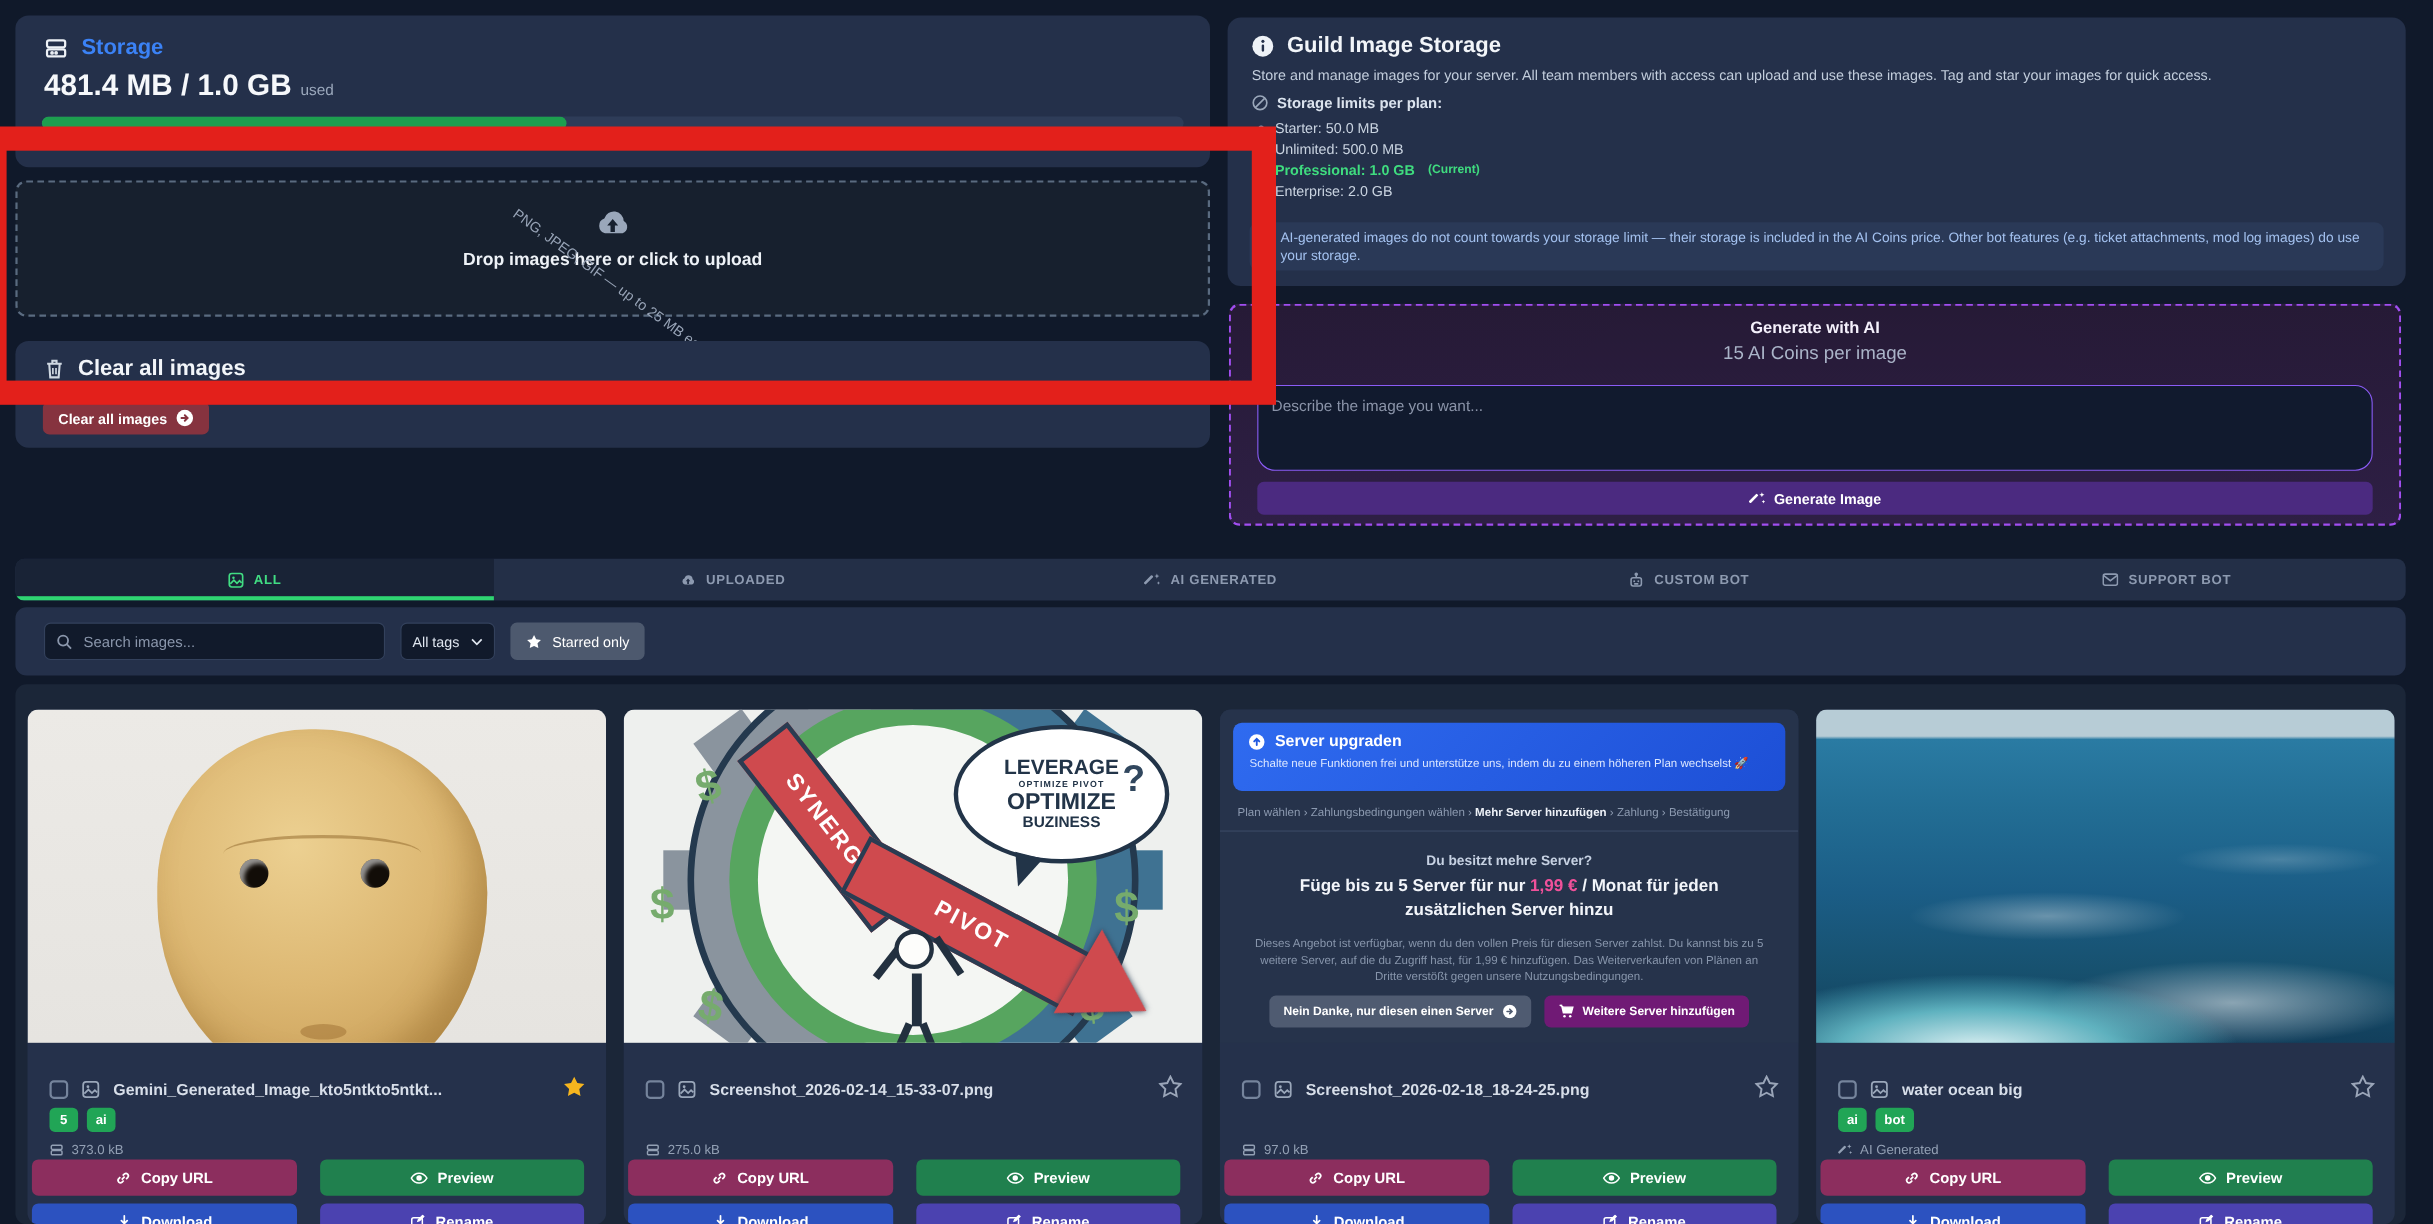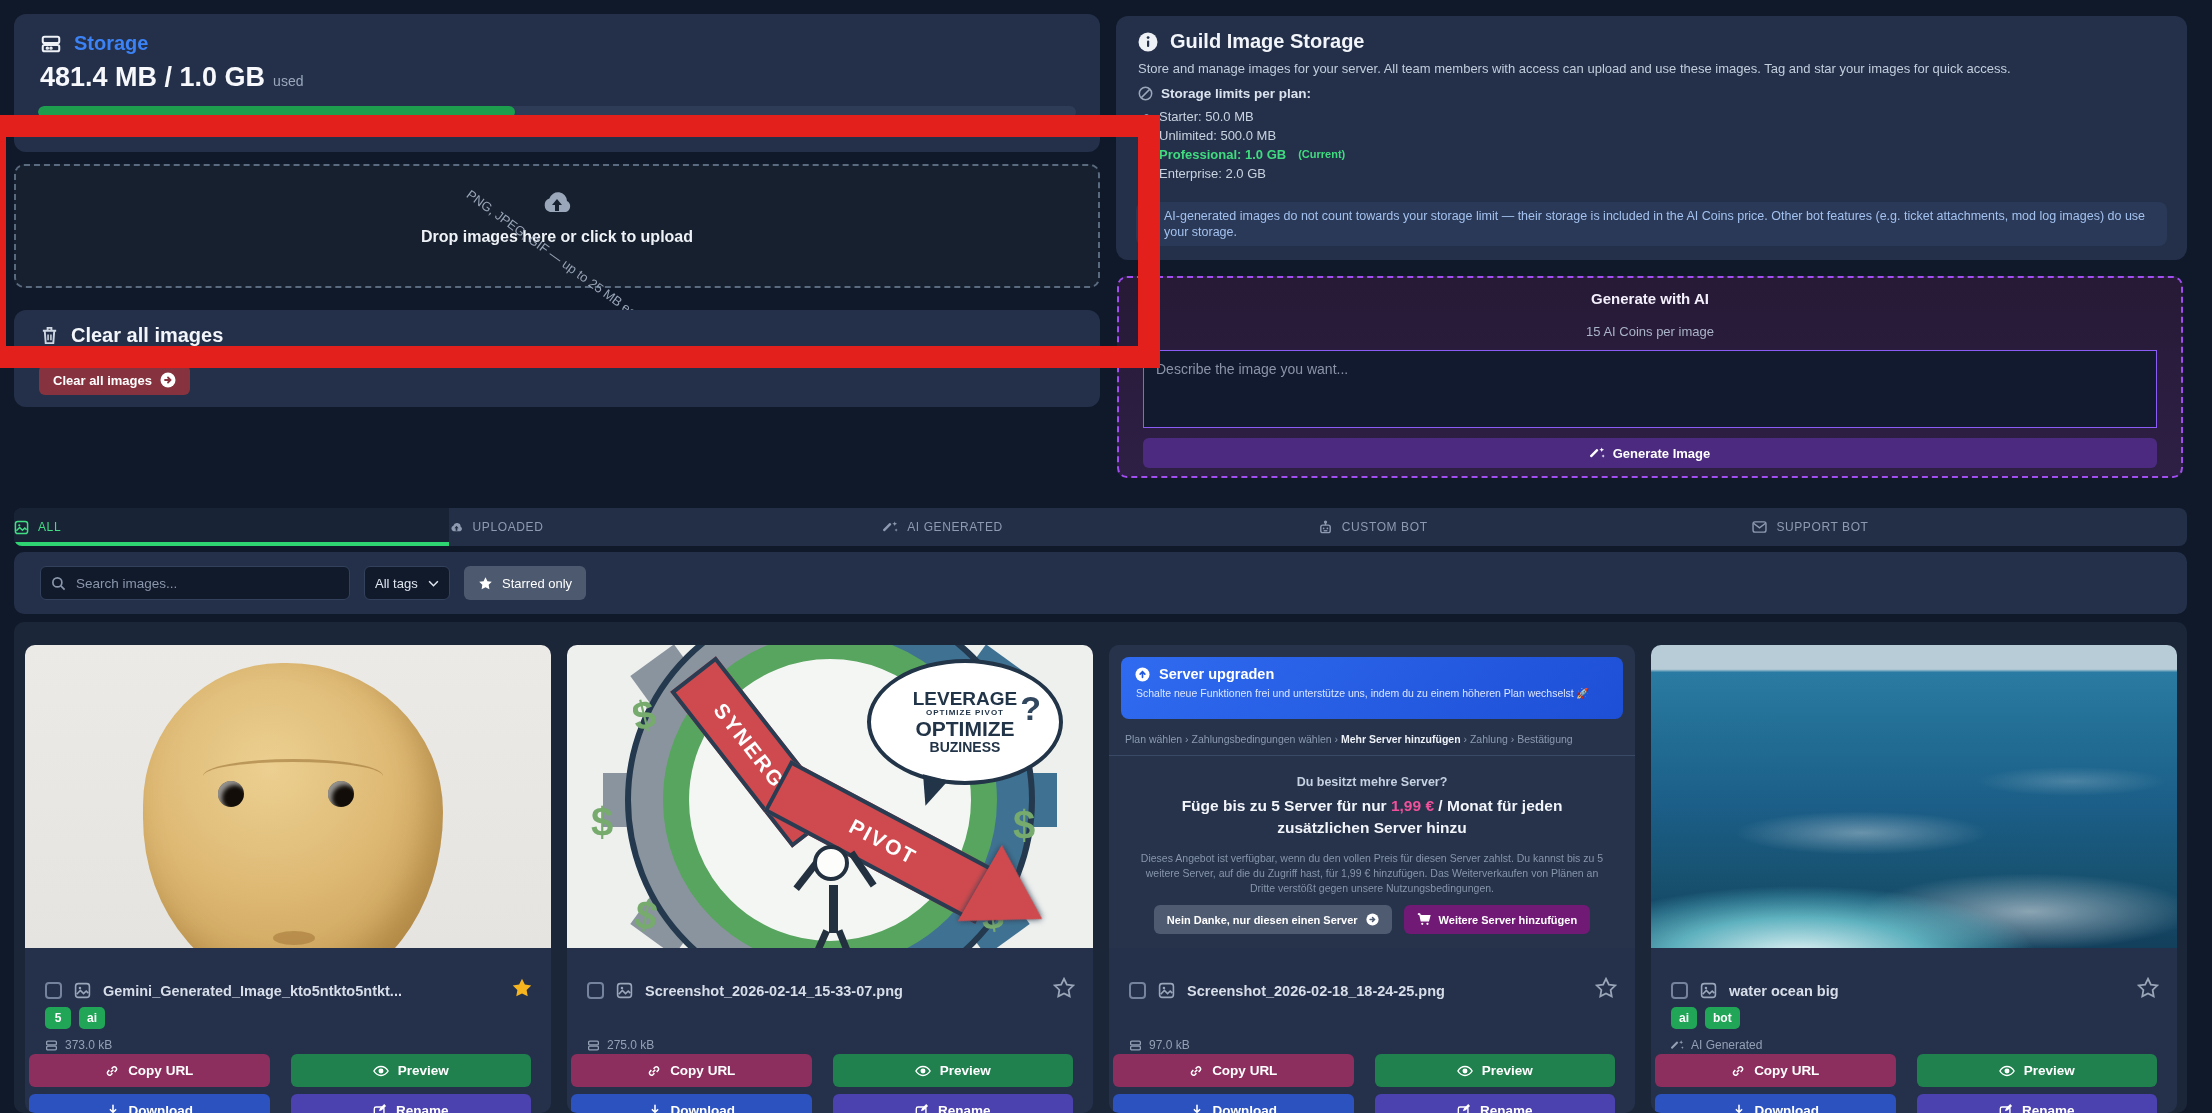--- a/index.html
+++ b/index.html
@@ -46,36 +46,36 @@
   #plan-list li.current .dot{background:#3fdc7f;}
   #plan-badge{font-size:11px;margin-left:2px;}
   #guild-note{position:absolute;left:20px;right:20px;top:186px;background:#2a3957;border-radius:8px;
     padding:6px 14px 6px 28px;font-size:12.5px;color:#a3c1ef;line-height:16px;}
 
   
   #ai-box{position:absolute;left:1117px;top:276px;width:1066px;height:202px;border:2px dashed #a14ef0;
     border-radius:10px;background:linear-gradient(180deg,#261a36,#2e1f45);}
   #ai-box .t{text-align:center;}
   #ai-title{margin-top:12px;font-weight:bold;font-size:15px;color:#f4f0fb;}
-  #ai-cost{margin-top:17px;font-size:13px;color:#aab4c8;}
+  #ai-cost{margin-top:4px;font-size:17px;color:#aab4c8;}
   #ai-coins{margin-top:2px;font-size:12.5px;font-weight:bold;color:#9d6bf3;}
   #ai-prompt{position:absolute;left:24px;right:24px;top:72px;height:78px;background:#111a2e;
-    border:1px solid #8b5cf6;border-radius:0;color:#cfd6e4;font-size:14px;padding:10px 12px;resize:none;
+    border:1px solid #8b5cf6;border-radius:16px;color:#cfd6e4;font-size:14px;padding:10px 12px;resize:none;
     font-family:"Liberation Sans",sans-serif;}
   #ai-prompt::placeholder{color:#8a93a8;}
   #ai-generate{position:absolute;left:24px;right:24px;top:160px;height:30px;background:#4b2a80;border:none;
     border-radius:6px;color:#fff;font-weight:bold;font-size:13px;display:flex;align-items:center;justify-content:center;gap:8px;
     font-family:"Liberation Sans",sans-serif;cursor:pointer;}
 
   
   #annotation-box{position:absolute;left:-16px;top:115px;width:1176px;height:253px;border:22px solid #e3201b;z-index:40;}
 
   
   #tabs{position:absolute;left:14px;top:508px;width:2173px;height:38px;display:flex;background:#232f47;border-radius:8px;overflow:hidden;}
-  .tab{flex:1;display:flex;align-items:center;gap:9px;font-weight:normal;font-size:12px;
+  .tab{flex:1;display:flex;align-items:center;justify-content:center;gap:9px;font-weight:bold;font-size:12px;
     letter-spacing:0.6px;color:#8d9ab0;cursor:pointer;position:relative;}
   .tab.active{background:#192336;color:#41dd83;}
   .tab.active::after{content:"";position:absolute;left:0;right:0;bottom:0;height:4px;background:#2fd472;}
 
   
   #filter-bar{left:14px;top:552px;width:2173px;height:62px;border-radius:10px;}
   #search-wrap{position:absolute;left:26px;top:14px;width:310px;height:34px;background:#111a2b;border:1px solid #33415c;
     border-radius:6px;display:flex;align-items:center;padding:0 10px;gap:8px;}
   #search-input{background:transparent;border:none;outline:none;color:#dfe6ef;font-size:13.5px;width:100%;
     font-family:"Liberation Sans",sans-serif;}

